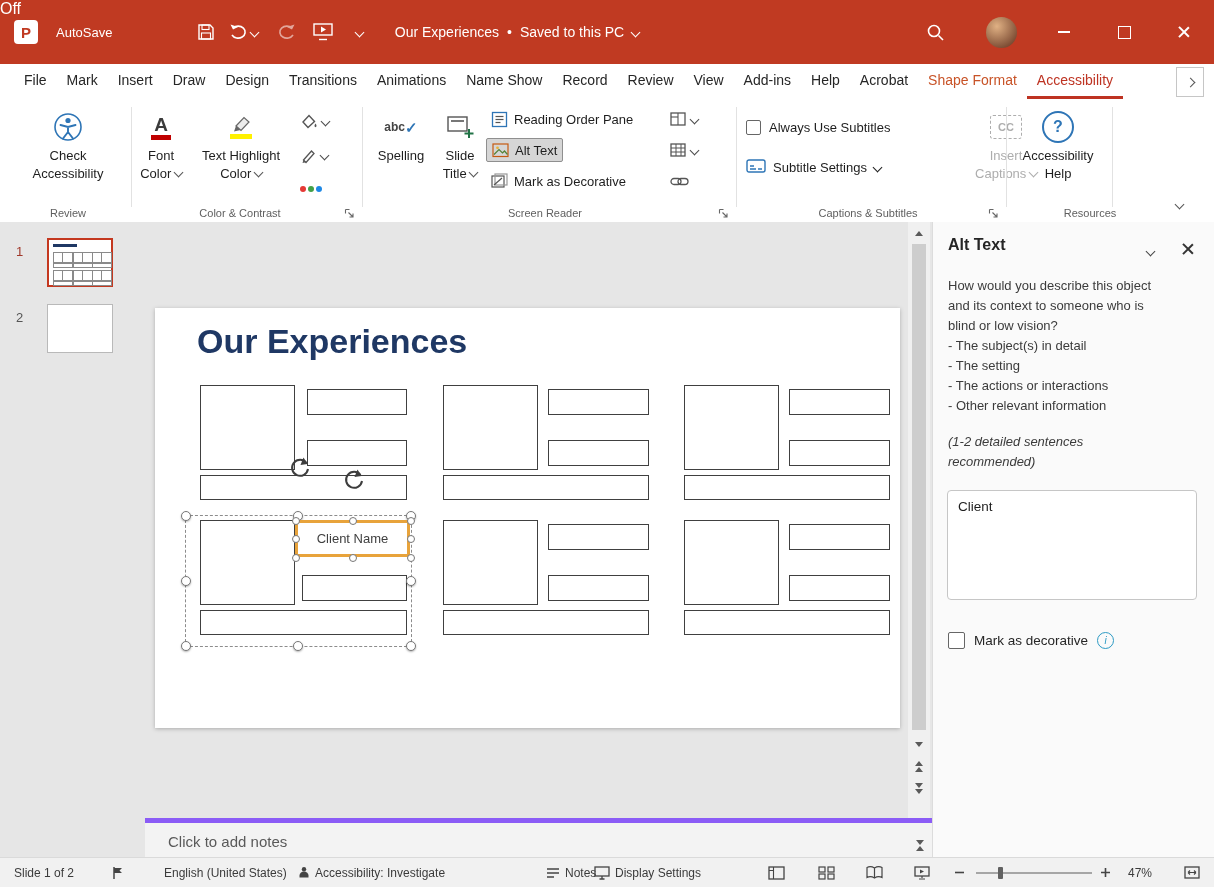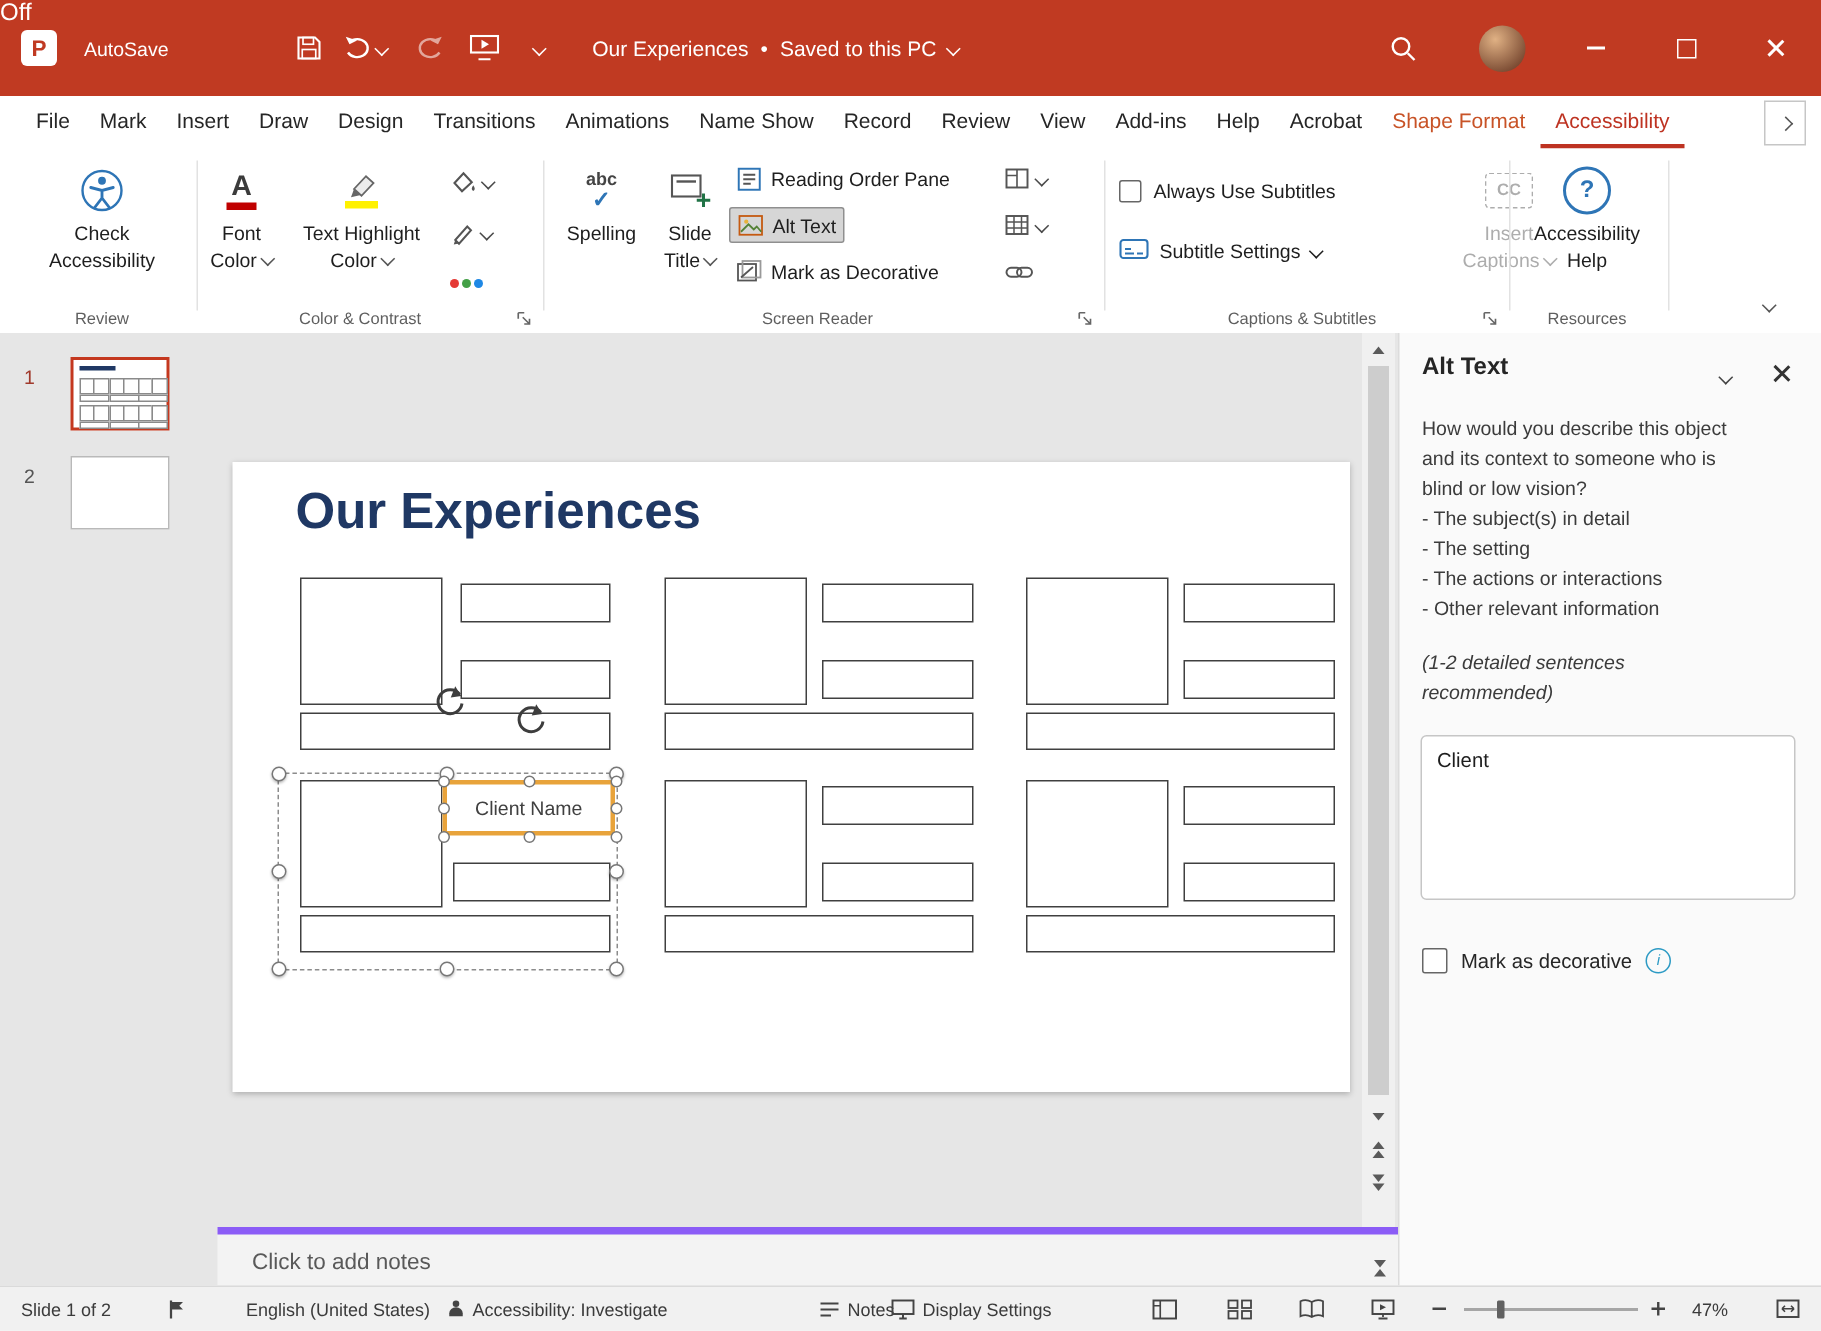--- a/index.html
+++ b/index.html
@@ -210,21 +210,21 @@
   </div>
   <div class="grouplabel" style="left:132px;width:216px">Color &amp; Contrast</div>
   <div class="launcher" style="left:344px">
     <svg width="11" height="11" viewBox="0 0 11 11">
         <path d="M1.5 1.5 h4 M1.5 1.5 v4 M4.5 4.5 l4.5 4.5 M9 5.5 v3.5 h-3.5" fill="none" stroke="#666" stroke-width="1.1"></path>
       </svg>
   </div>
   <div class="vsep" style="left:362px"></div>
 
   <div class="bigbtn" style="left:372px;width:58px">
-    <div class="ic" style="flex-direction:column;gap:0">
+    <div class="ic" style="flex-direction:row;gap:0">
       <span style="font-size:12px;font-weight:bold;color:#444;line-height:13px">abc</span>
       <span style="font-size:15px;color:#2E75B6;line-height:15px;font-weight:bold">✓</span>
     </div>
     <div class="bl"><span>Spelling</span></div>
   </div>
   <div class="bigbtn" style="left:433px;width:54px">
     <div class="ic">
       <svg width="28" height="26" viewBox="0 0 28 26">
           <rect x="2" y="3" width="19" height="14" fill="none" stroke="#555" stroke-width="1.4"></rect>
           <line x1="5" y1="7" x2="18" y2="7" stroke="#555" stroke-width="1.6"></line>
@@ -318,21 +318,21 @@
   </div>
   <div class="vsep" style="left:1006px"></div>
 
   <div class="bigbtn" style="left:1010px;width:96px">
     <div class="ic">
       <span style="display:inline-flex;width:28px;height:28px;border:2px solid #2E75B6;border-radius:50%;align-items:center;justify-content:center;color:#2E75B6;font-weight:bold;font-size:16px">?</span>
     </div>
     <div class="bl"><span>Accessibility</span></div>
     <div class="bl"><span>Help</span></div>
   </div>
-  <div class="grouplabel" style="left:1010px;width:96px">Resources</div>
+  <div class="grouplabel" style="left:1042px;width:96px">Resources</div>
   <div class="vsep" style="left:1112px"></div>
 
   <div style="position:absolute;left:1176px;bottom:8px;color:#555"><i class="chv"></i></div>
 </section>
 
 <div id="workspace">
 
   <aside id="thumbs">
     <div class="thumbnum" style="top:22px;color:#A0392B">1</div>
     <div class="mini" style="left:47px;top:16px;width:66px;height:49px;border:2px solid #C4381F">

